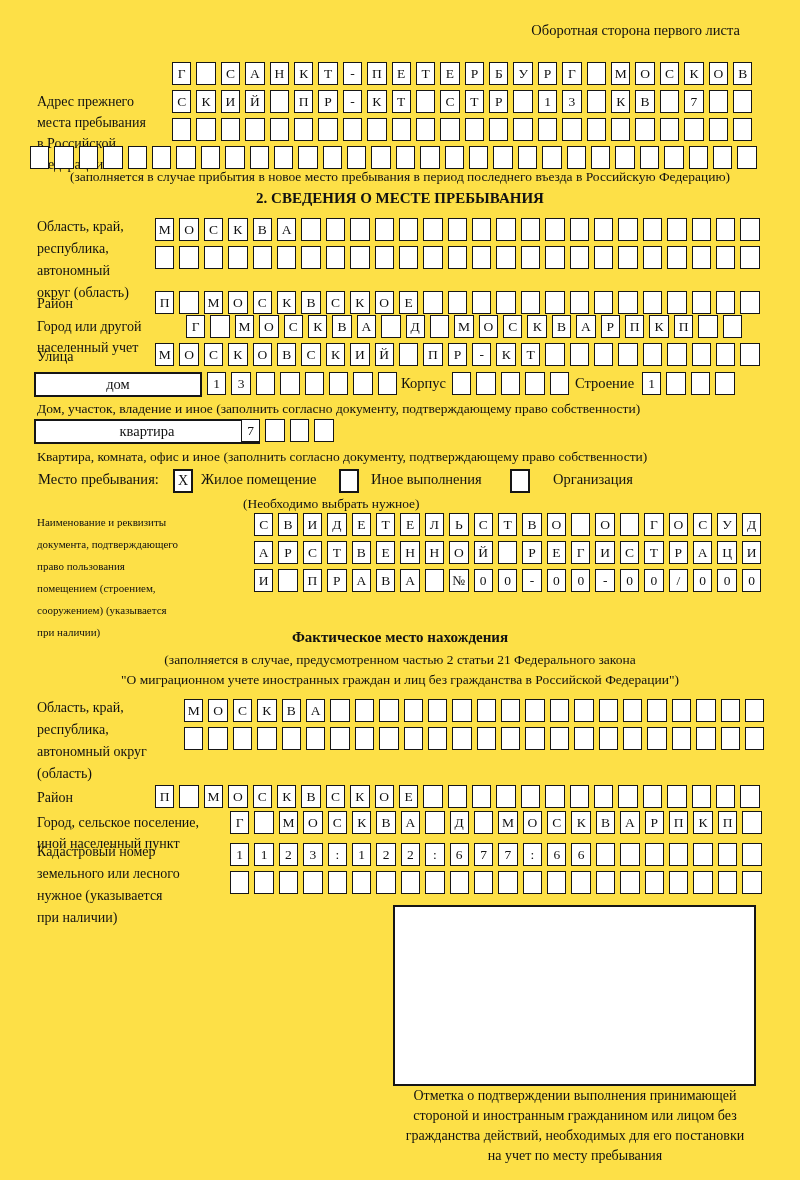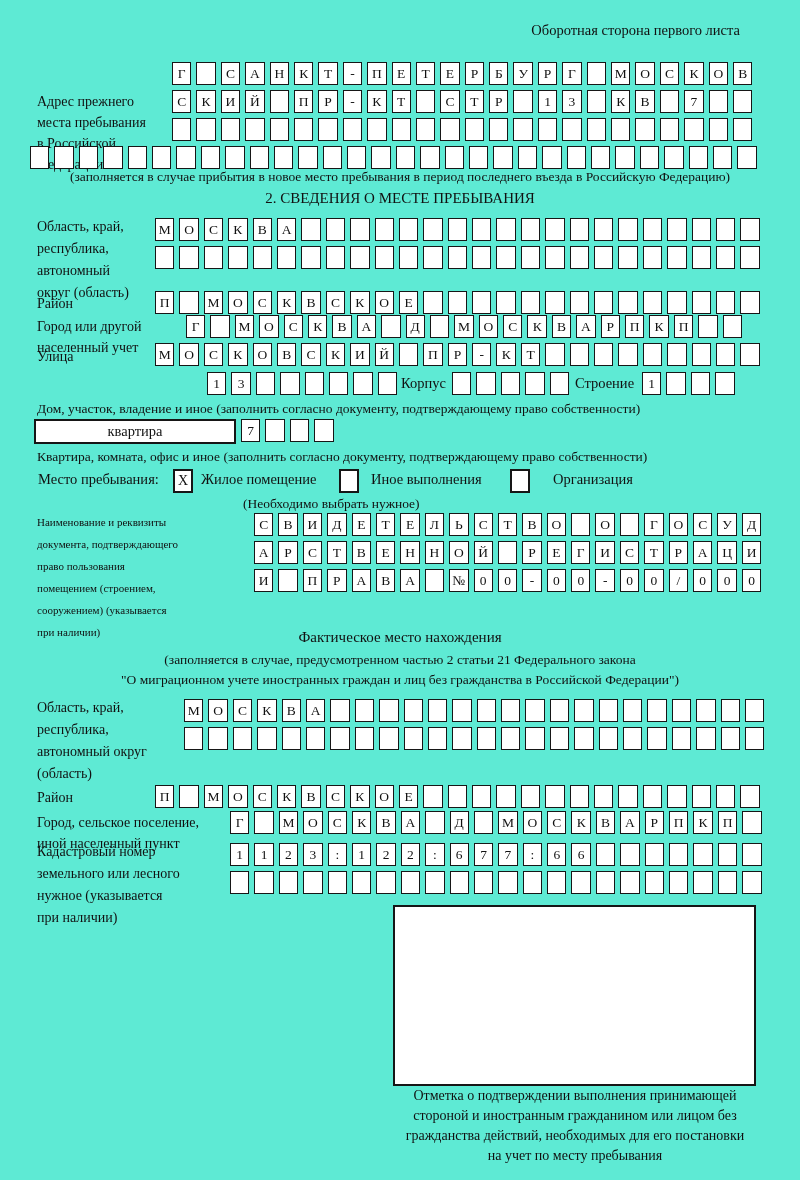--- a/index.html
+++ b/index.html
@@ -1,24 +1,24 @@
 <!DOCTYPE html>
 <html><head>
 <meta charset="utf-8">
 <style>
   html,body { margin:0; padding:0; background:#fff; }
   .page {
-    position:relative; width:800px; height:1180px; background:#5eead4;
+    position:relative; width:800px; height:1180px; background:#fde047;
     font-family:"Liberation Serif", serif; color:#111; overflow:hidden;
   }
   .lbl { position:absolute; font-size:14px; line-height:21px; }
   .lbl2 { line-height:22px; }
   .caption { position:absolute; font-size:13.5px; }
   .center { left:0; width:800px; text-align:center; }
-  .h2 { position:absolute; font-weight:normal; font-size:15px; }
+  .h2 { position:absolute; font-weight:bold; font-size:15px; }
   .note { position:absolute; font-size:14.5px; }
   .boxrow { position:absolute; display:flex; }
   .cell {
     width:19.4px; height:23px; border:1.8px solid #161616; margin-right:5px;
     box-sizing:border-box; display:flex; align-items:center; justify-content:center;
     font-size:13.5px; background:#fff; flex:none;
   }
   .widebox {
     position:absolute; border:2px solid #161616; height:25px; box-sizing:border-box;
     display:flex; align-items:center; justify-content:center; font-size:14.5px; background:#fff;
@@ -300,20 +300,21 @@
       <span class="cell"></span>
       <span class="cell"></span>
       <span class="cell"></span>
       <span class="cell"></span>
       <span class="cell"></span>
       <span class="cell"></span>
       <span class="cell"></span>
       <span class="cell"></span>
     </div>
 
+  <div class="widebox" style="left:34px; top:372px; width:168px;">дом</div>
   <div class="boxrow" style="left:207px; top:372px;">
       <span class="cell">1</span>
       <span class="cell">3</span>
       <span class="cell"></span>
       <span class="cell"></span>
       <span class="cell"></span>
       <span class="cell"></span>
       <span class="cell"></span>
       <span class="cell"></span>
     </div>
@@ -327,21 +328,21 @@
     </div>
   <div class="inlbl" style="left:575px; top:375px;">Строение</div>
   <div class="boxrow" style="left:642px; top:372px;">
       <span class="cell">1</span>
       <span class="cell"></span>
       <span class="cell"></span>
       <span class="cell"></span>
     </div>
   <div class="caption" style="left:37px; top:401px;">Дом, участок, владение и иное (заполнить согласно документу, подтверждающему право собственности)</div>
 
-  <div class="widebox" style="left:34px; top:419px; width:202px;">квартира</div>
+  <div class="widebox" style="left:34px; top:419px; width:226px;">квартира</div>
   <div class="boxrow" style="left:241px; top:419px;">
       <span class="cell">7</span>
       <span class="cell"></span>
       <span class="cell"></span>
       <span class="cell"></span>
     </div>
   <div class="caption" style="left:37px; top:449px;">Квартира, комната, офис и иное (заполнить согласно документу, подтверждающему право собственности)</div>
 
   <div class="inlbl" style="left:38px; top:471px;">Место пребывания:</div>
   <div class="checkbox" style="left:173px; top:469px;">X</div>

